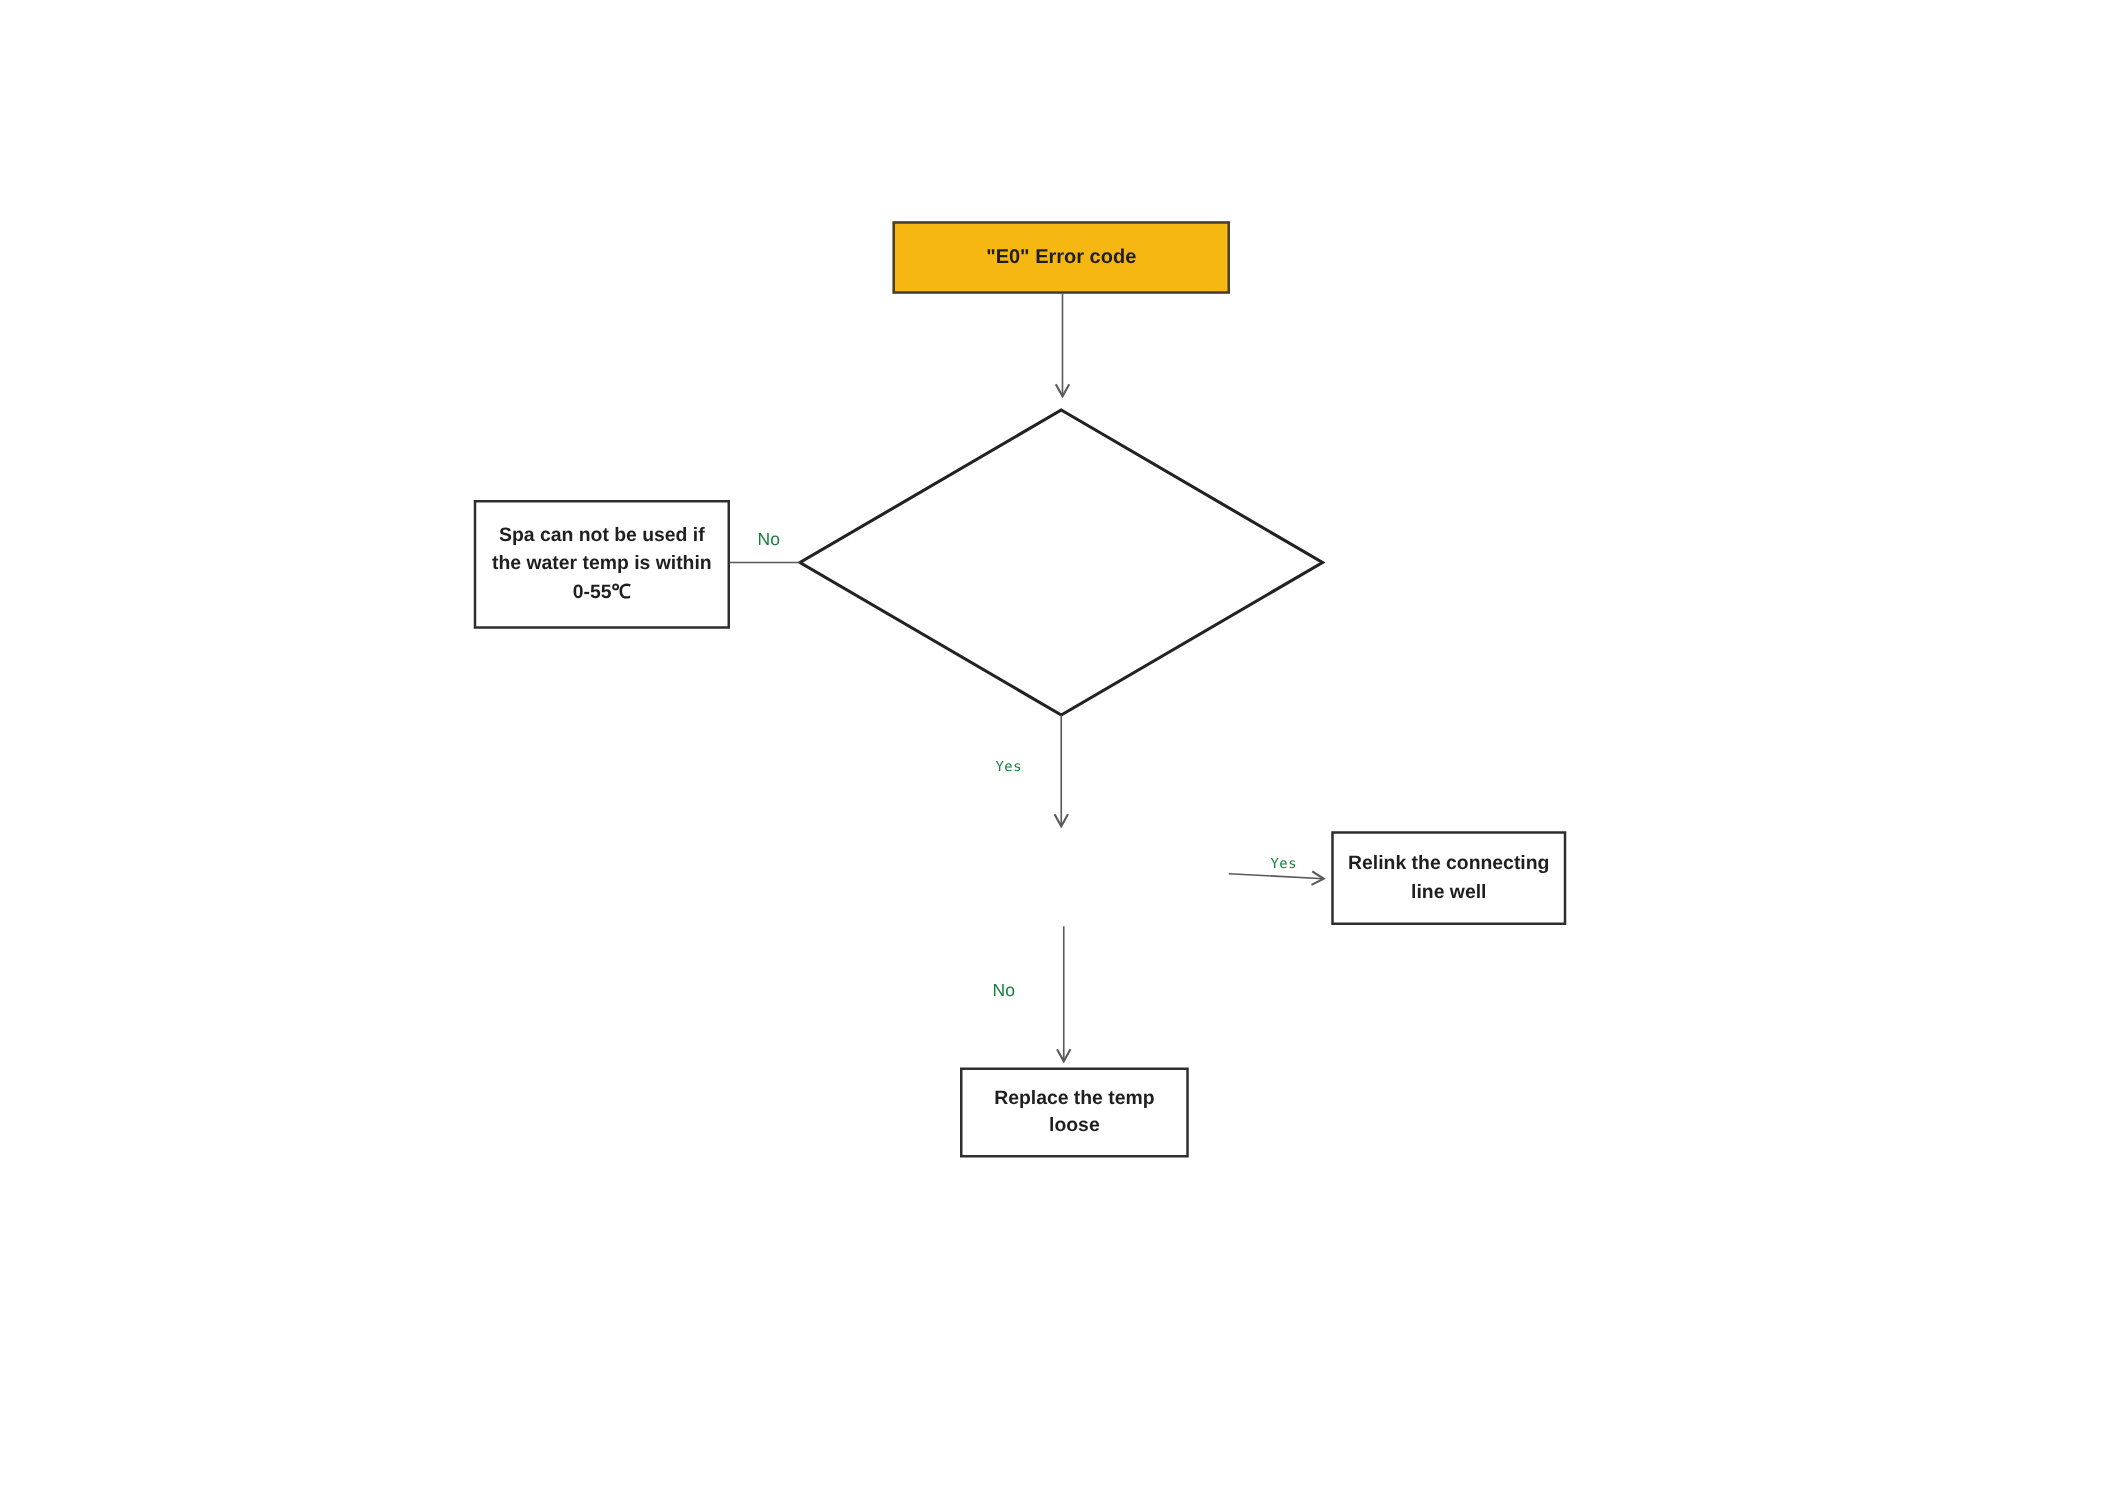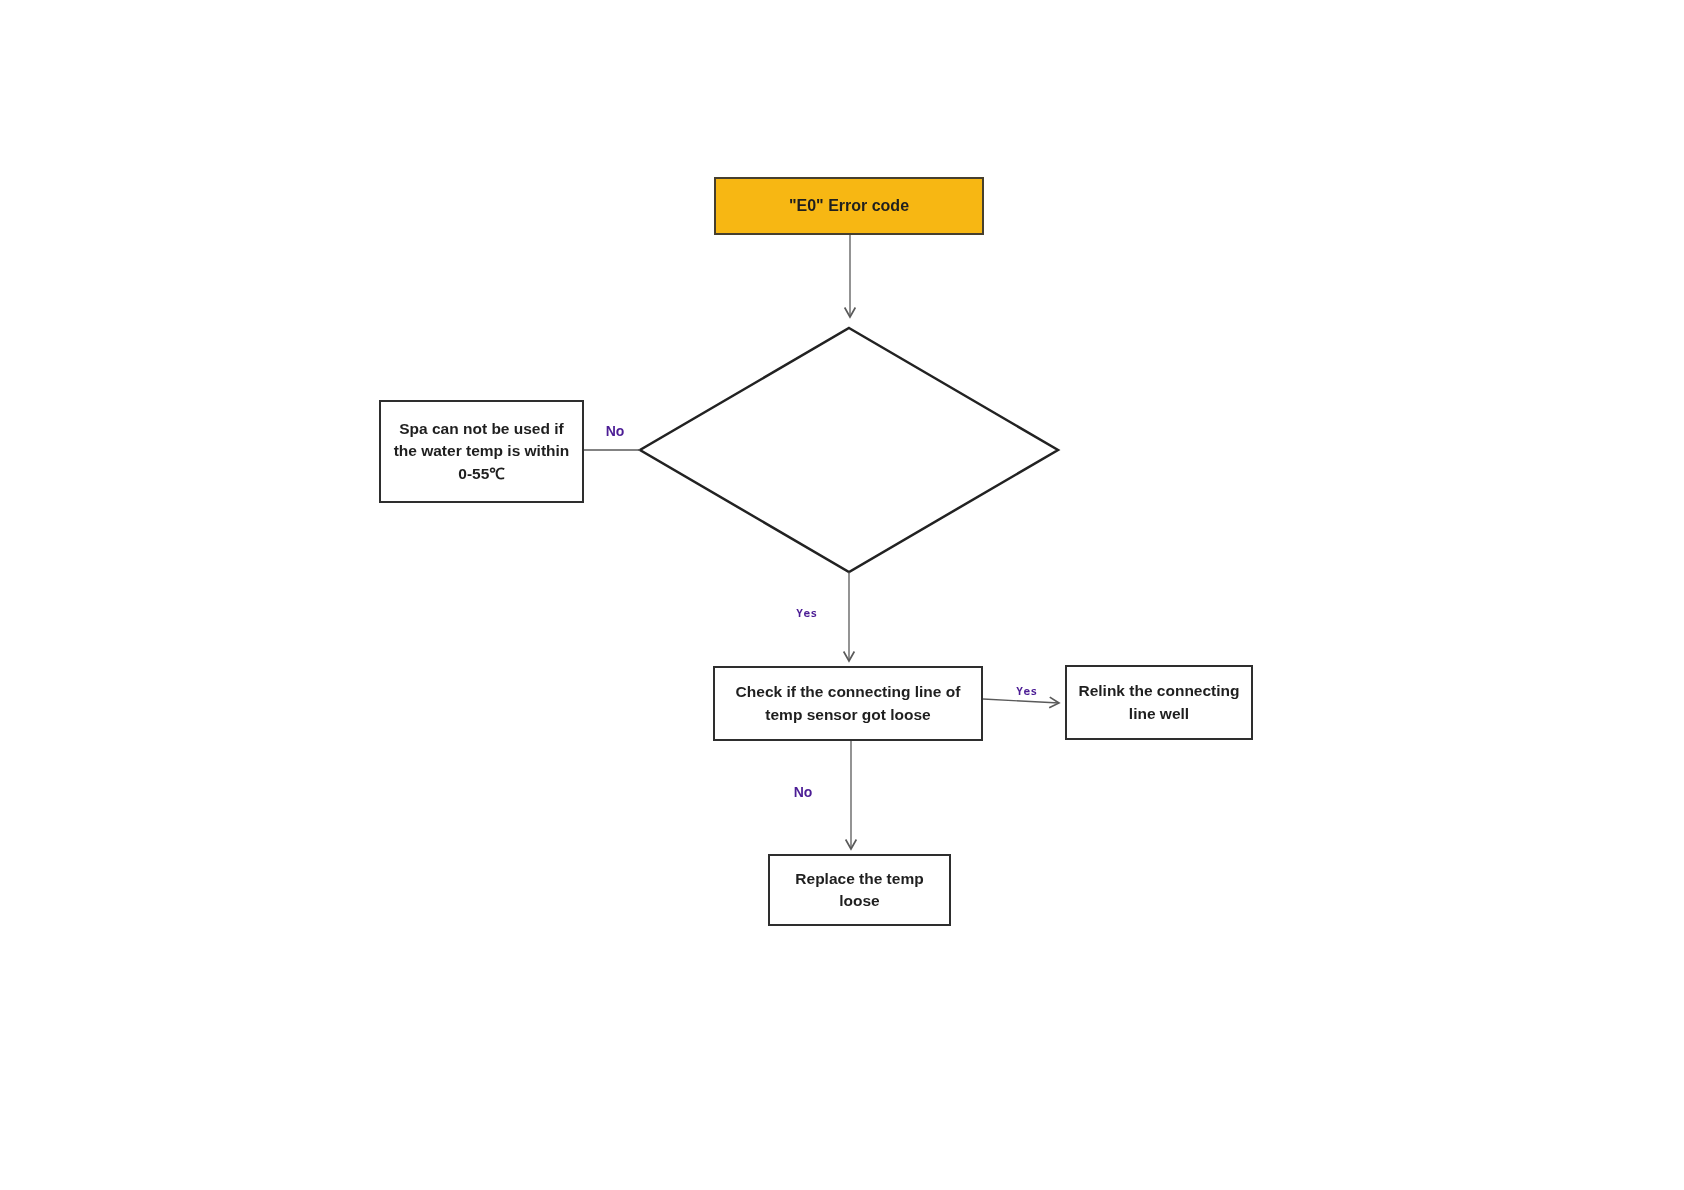--- a/index.html
+++ b/index.html
@@ -83,22 +83,22 @@
     left: 768px;
     top: 854px;
     width: 183px;
     height: 72px;
     font-size: 15.5px;
     line-height: 1.45;
   }
   .edge-label {
     position: absolute;
     transform: translate(-50%, -50%);
-    font-weight: bold;
-    color: #4c1d95;
+    font-weight: normal;
+    color: #15803d;
     white-space: nowrap;
     text-align: center;
   }
   .edge-label.sans {
     font-family: "Liberation Sans", sans-serif;
     font-size: 14px;
   }
   .edge-label.mono {
     font-family: "DejaVu Sans Mono", monospace;
     font-size: 11px;
@@ -134,22 +134,20 @@
     <line x1="851" y1="741" x2="851" y2="849" stroke="#5a5a5a" stroke-width="1.3" marker-end="url(#arrow)"></line>
   </svg>
 
   <div class="node" id="node-start" style="background: rgb(247, 183, 19);">"E0" Error code</div>
 
 
   <div class="node rect" id="node-spa">Spa can not be used if
 the water temp is within
 0-55℃</div>
 
-  <div class="node rect" id="node-check">Check if the connecting line of
-temp sensor got loose</div>
 
   <div class="node rect" id="node-relink">Relink the connecting
 line well</div>
 
   <div class="node rect" id="node-replace">Replace the temp
 loose</div>
 
   <div class="edge-label sans" id="lbl-no-left">No</div>
 
   <div class="edge-label mono" id="lbl-yes-down">Yes</div>

